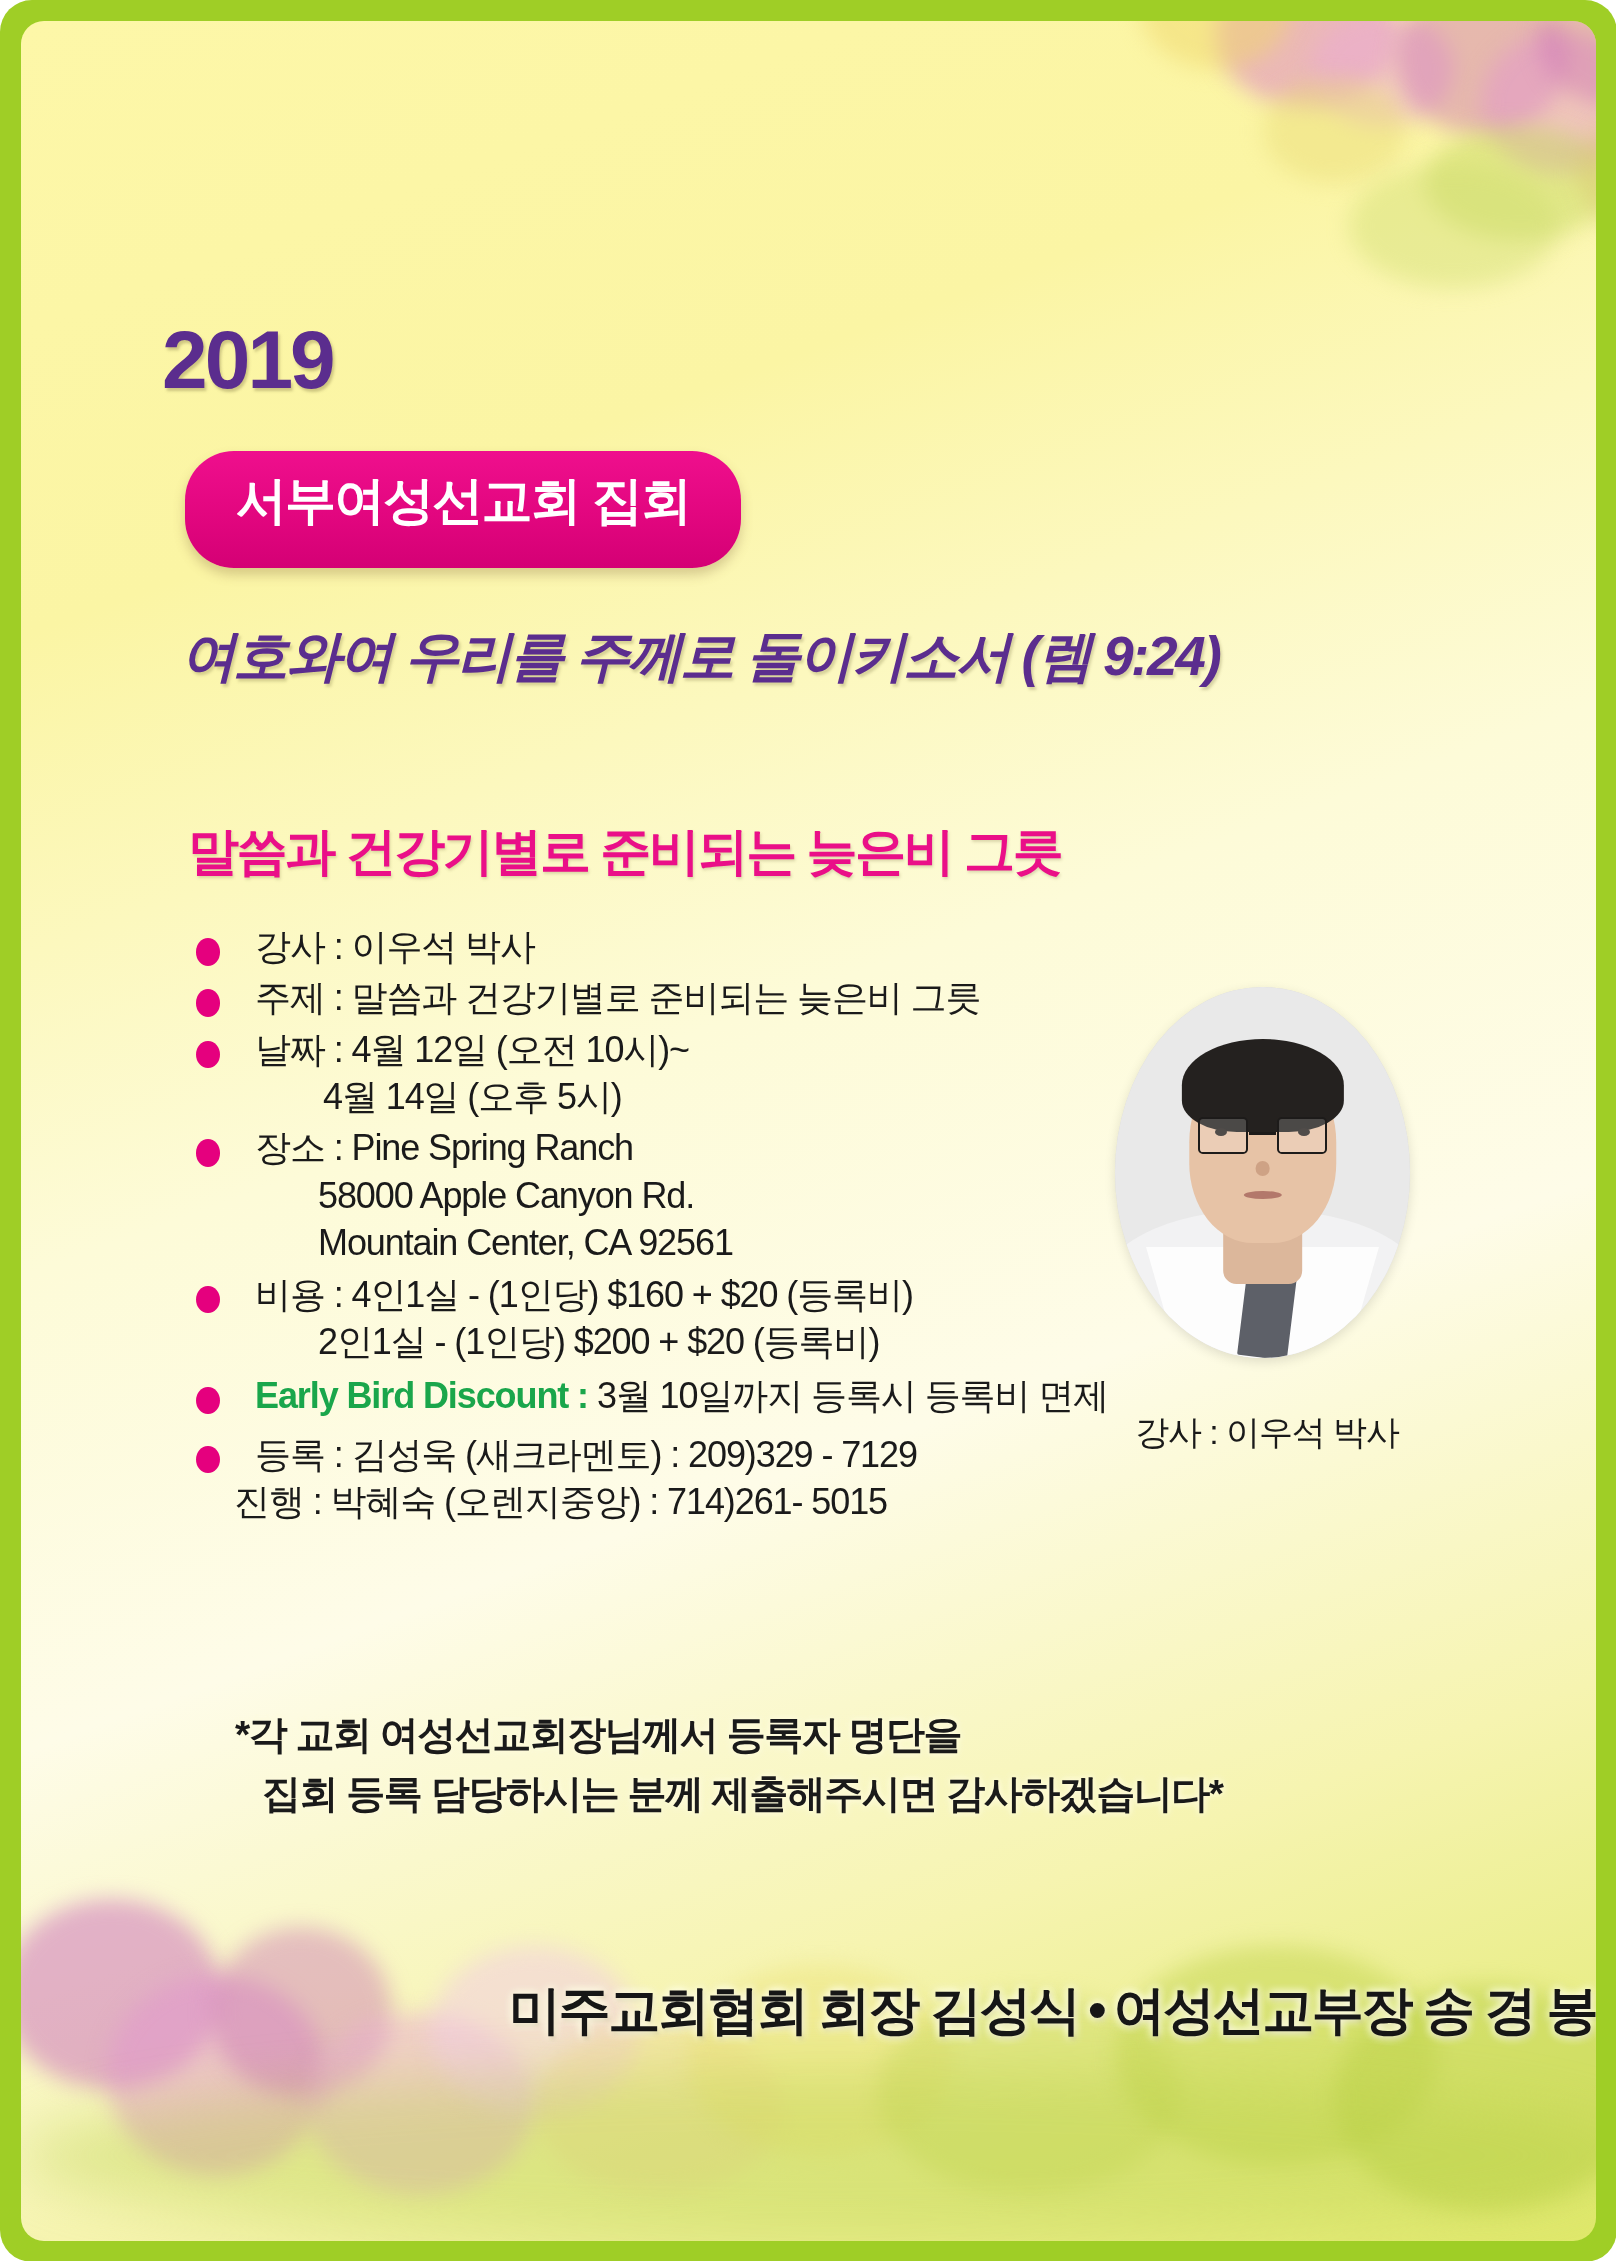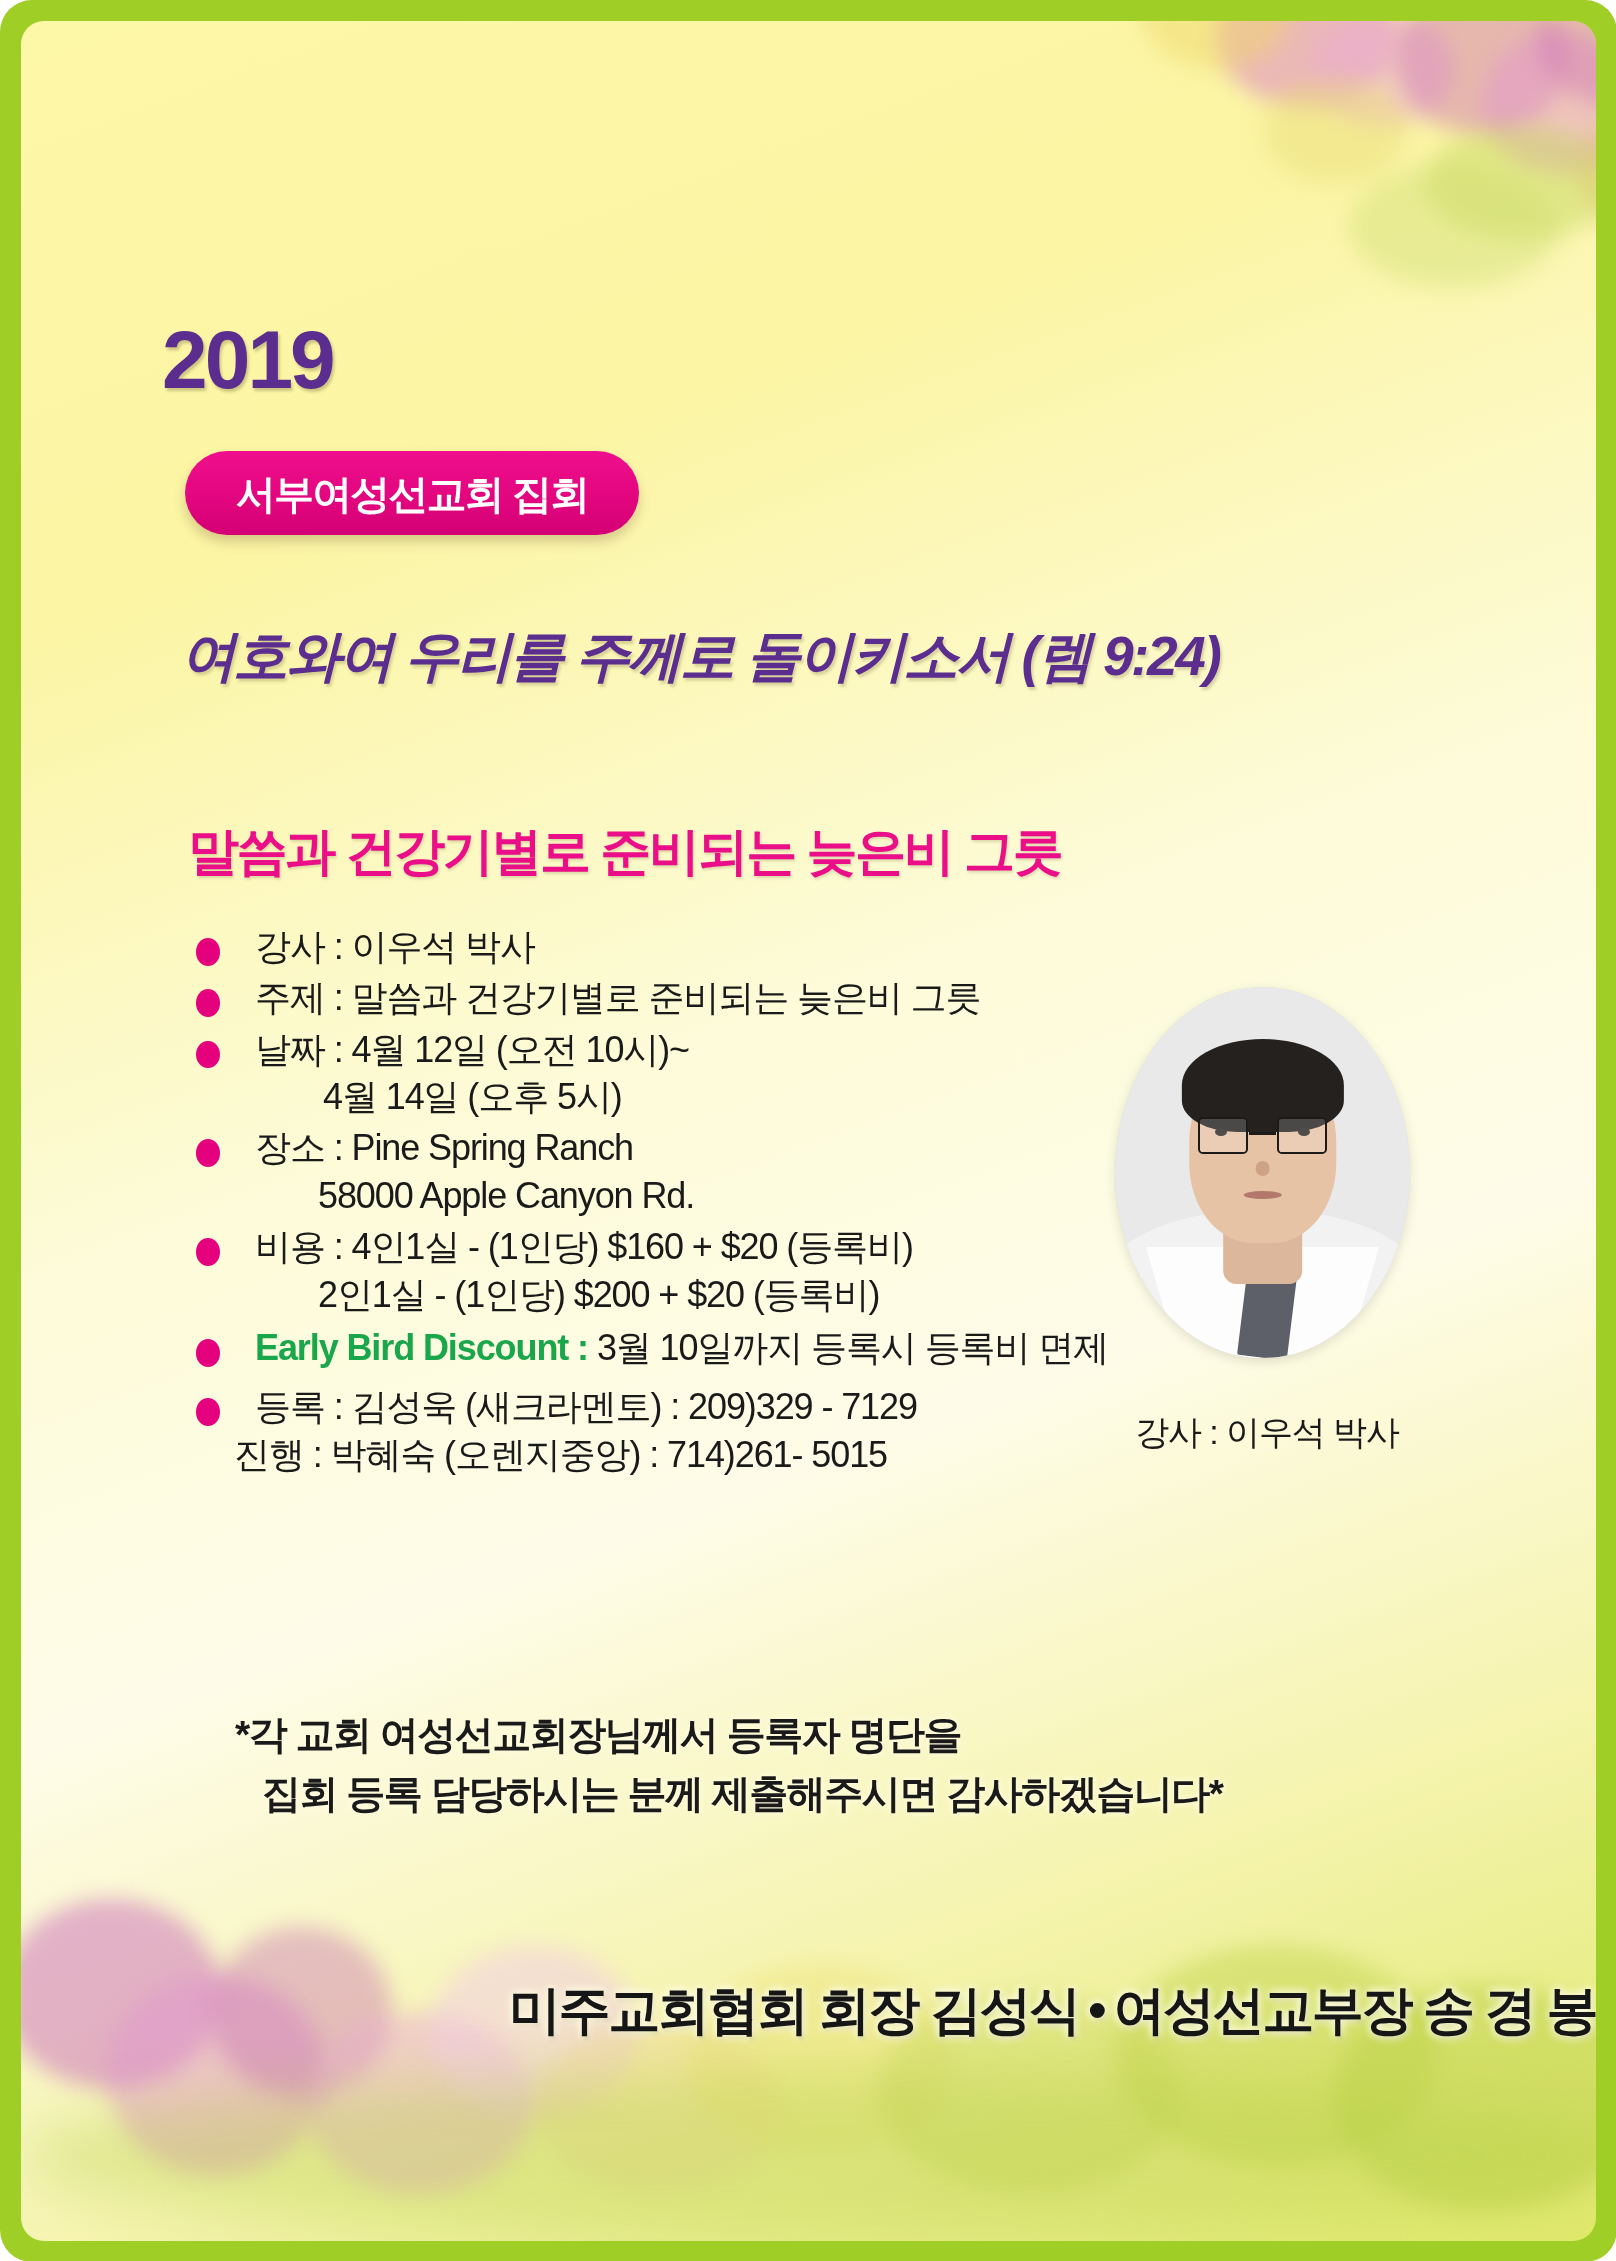--- a/index.html
+++ b/index.html
@@ -50,22 +50,22 @@
   .yr-sub{
     font-size:49px; font-weight:bold; color:#5b2d8e;
     letter-spacing:-1.9px; line-height:1.05; padding-bottom:3.8px;
     text-shadow:1px 1.9px 2.9px rgba(120,110,60,.3);
   }
 
   .badge{
     position:absolute; left:164px; top:430px;
     background:linear-gradient(180deg,#ef0f8d 0%,#e2067f 55%,#d40075 100%);
     color:#ffffff;
-    font-size:40px; font-weight:bold; letter-spacing:-1.9px;
-    padding:16px 51px 13px 51px;
+    font-size:51px; font-weight:bold; letter-spacing:-1.9px;
+    padding:16px 51px 32px 51px;
     border-radius:49px;
     box-shadow:0 6.7px 11.4px rgba(130,100,60,.30);
     white-space:nowrap;
   }
 
   .verse{
     position:absolute; left:160px; top:599px;
     font-size:55px; font-weight:bold; color:#5b2d8e;
     letter-spacing:-2.4px; white-space:nowrap;
     text-shadow:1.9px 2.9px 2.9px rgba(120,110,60,.28);
@@ -241,20 +241,21 @@
         <div class="li">
           <span class="dot"></span>
           <div class="ln">날짜 : 4월 12일 (오전 10시)~</div>
           <div class="ln indent">4월 14일 (오후 5시)</div>
         </div>
 
         <div class="li">
           <span class="dot"></span>
           <div class="ln">장소 : Pine Spring Ranch</div>
           <div class="ln indent2">58000 Apple Canyon Rd.</div>
+          <div class="ln indent2">Mountain Center, CA 92561</div>
         </div>
 
         <div class="li">
           <span class="dot"></span>
           <div class="ln">비용 : 4인1실 - (1인당) $160 + $20 (등록비)</div>
           <div class="ln indent2">2인1실 - (1인당) $200 + $20 (등록비)</div>
         </div>
 
         <div class="li" style="margin-top:6px">
           <span class="dot"></span>

